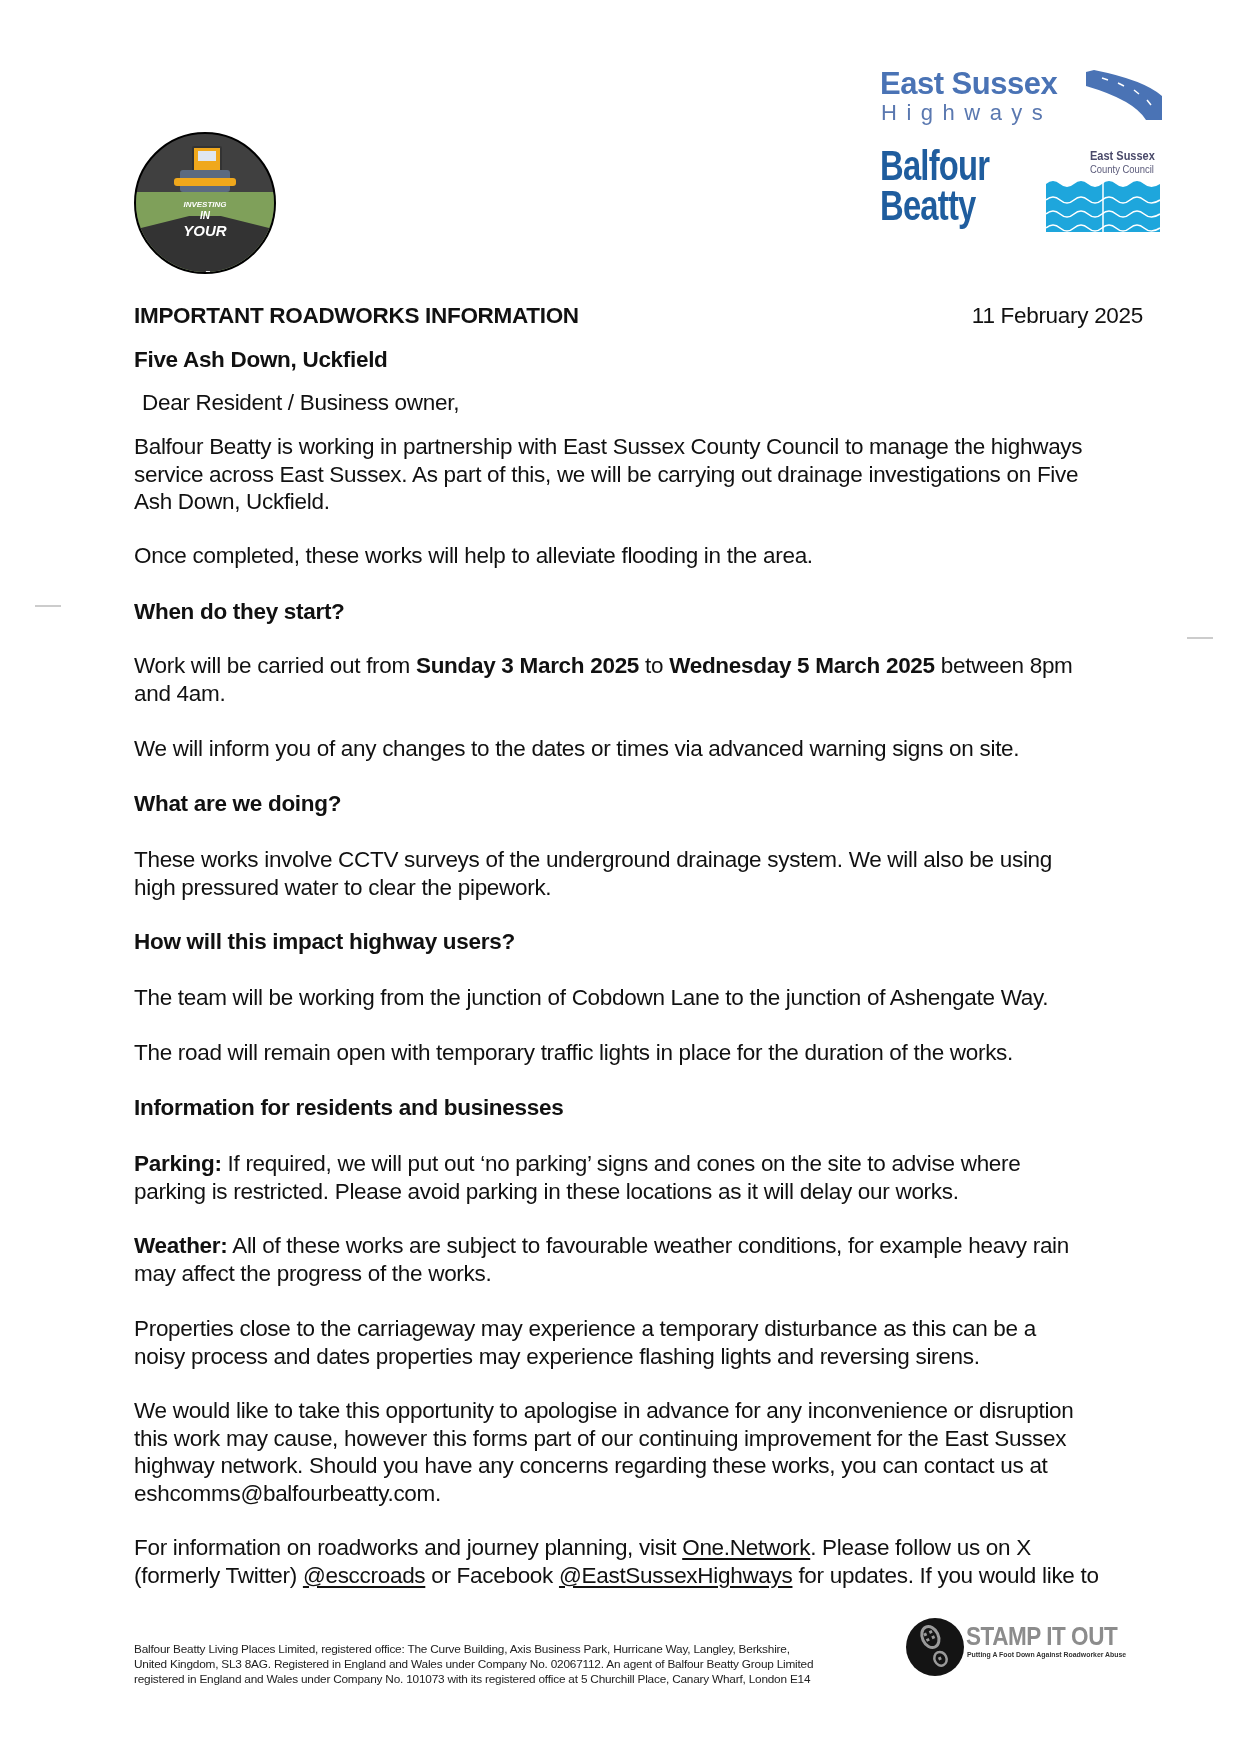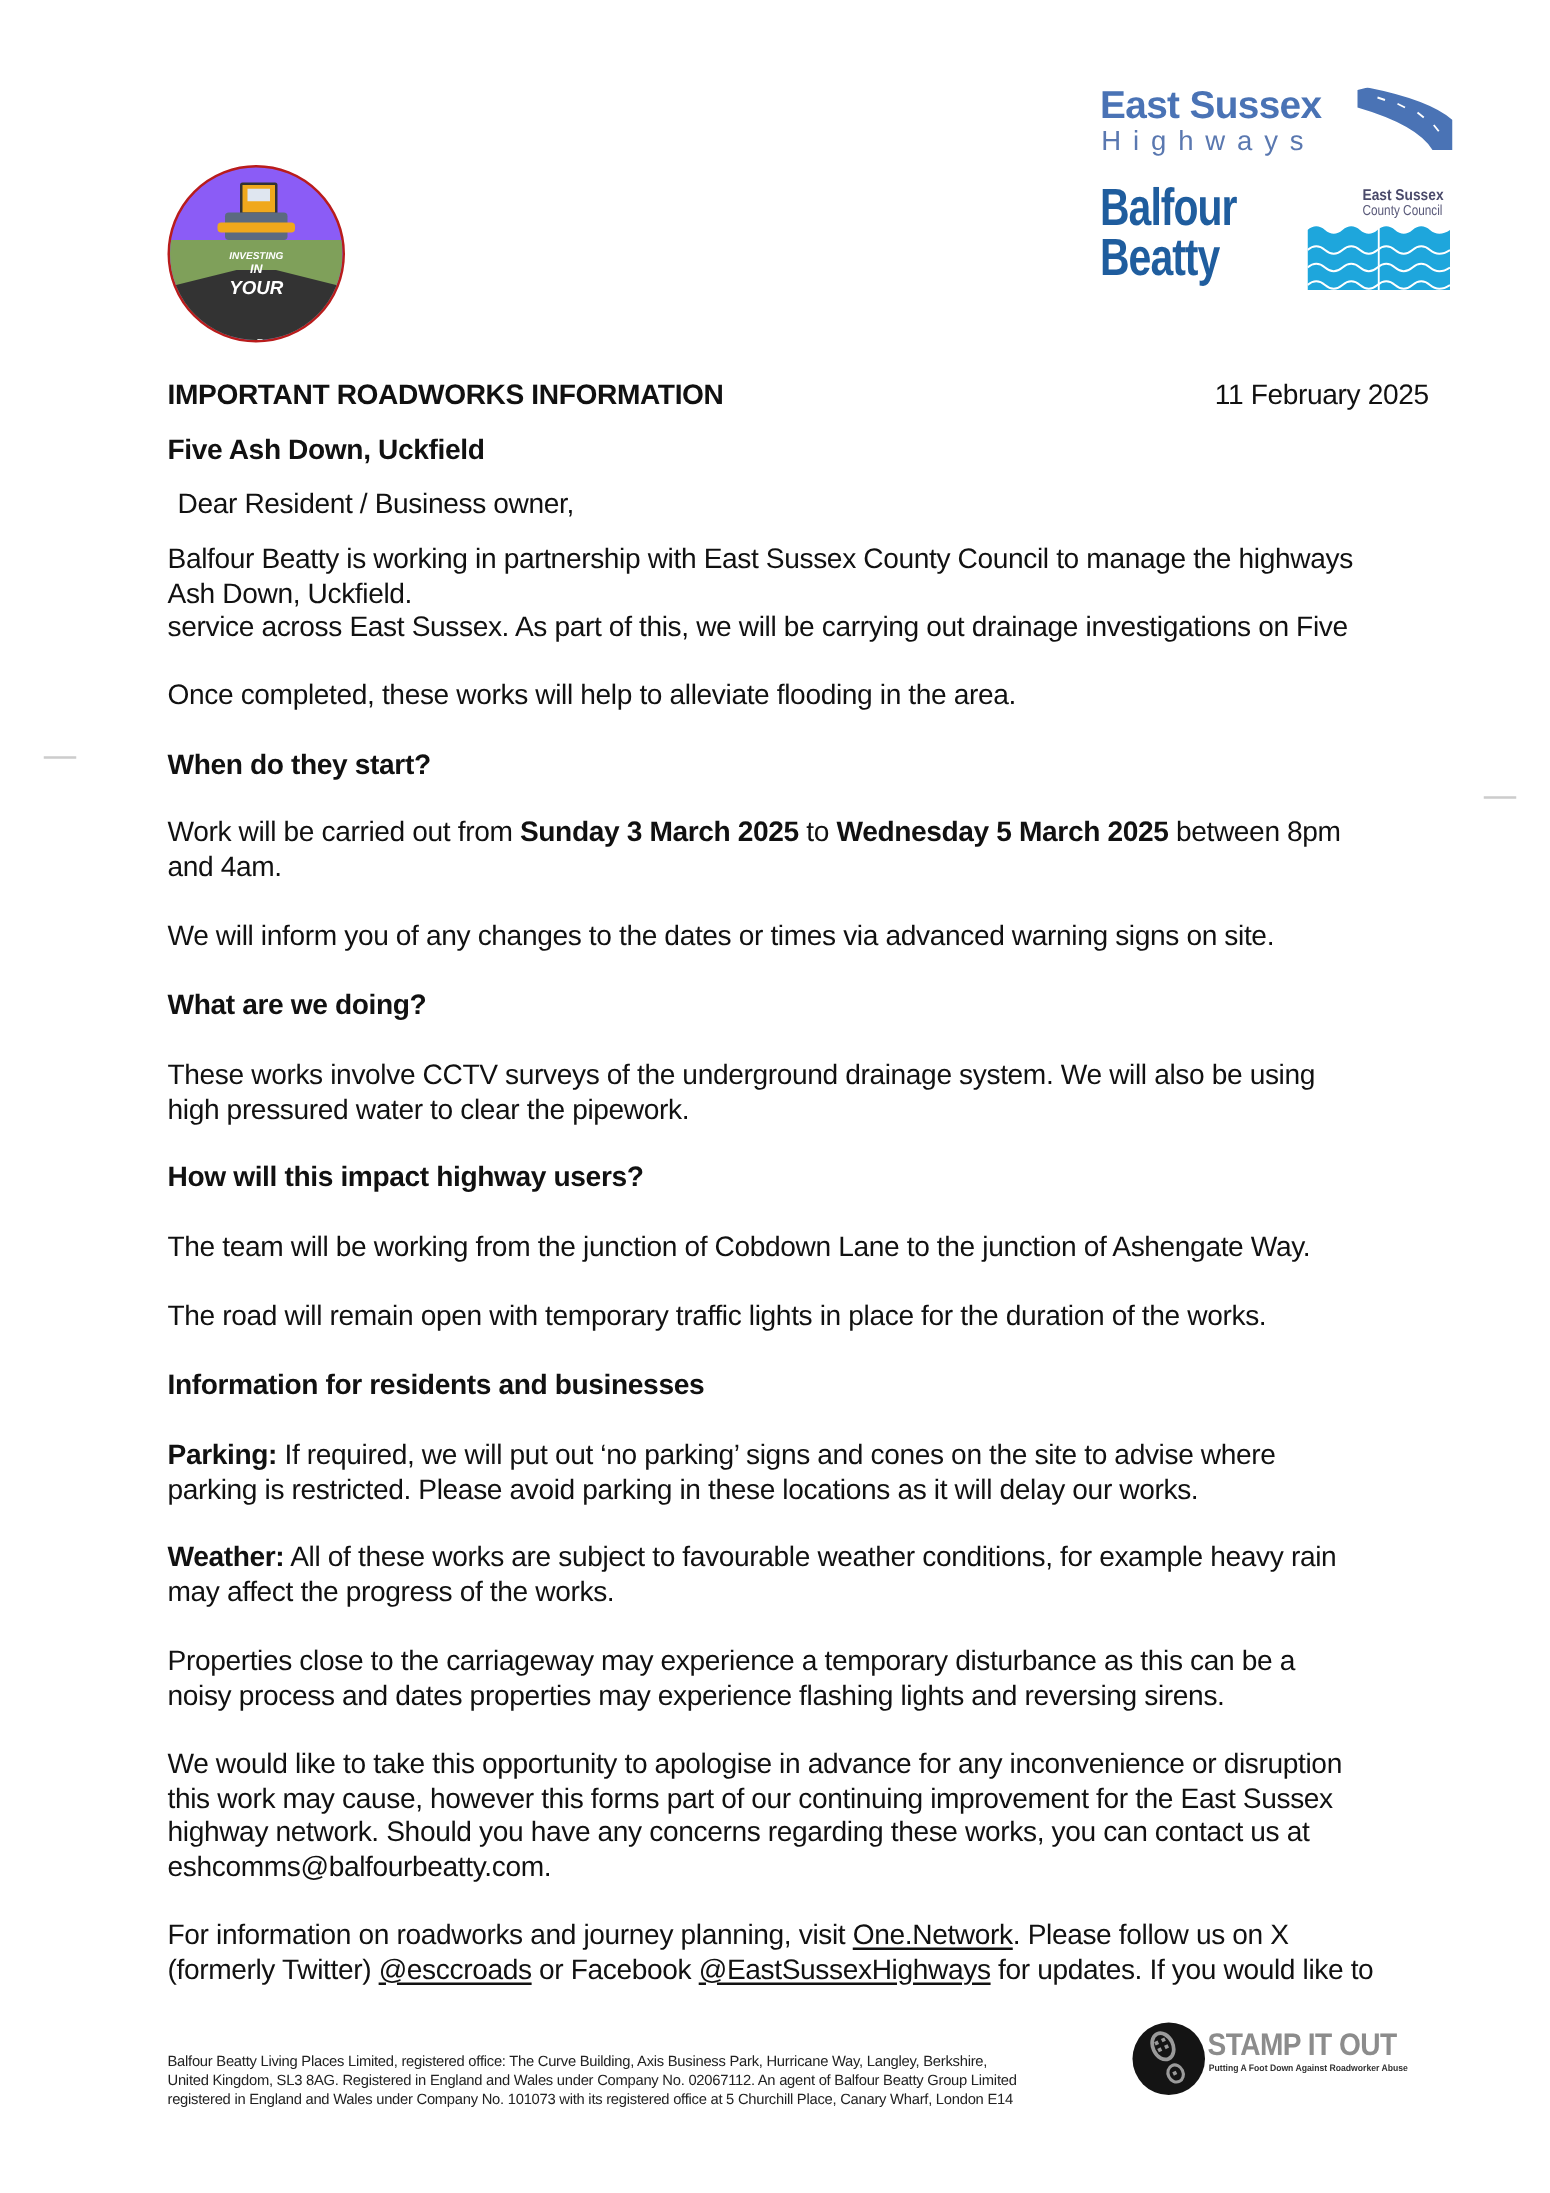--- a/index.html
+++ b/index.html
@@ -5,21 +5,21 @@
   html, body { margin:0; padding:0; background:#ffffff; }
   body { width:1240px; height:1754px; position:relative; overflow:hidden;
          font-family:"Liberation Sans", sans-serif; color:#111111; }
   .abs { position:absolute; }
   .txt { font-size:22.5px; line-height:27.5px; letter-spacing:-0.3px; }
   .bold { font-weight:bold; }
   .link { text-decoration:underline; text-underline-offset:3px; text-decoration-thickness:2px; color:#111111; cursor:pointer; }
 
   
   #badge { left:134px; top:132px; width:138px; height:138px; border-radius:50%;
-           border:2px solid #b91c1c; overflow:hidden; background:#8b5cf6; }
+           border:2px solid #000000; overflow:hidden; background:#404040; }
   #badge .grass { position:absolute; left:0; right:0; top:58px; height:80px; background:#7fa05a; }
   #badge .road { position:absolute; left:-10px; right:-10px; top:82px; bottom:0; background:#333333;
                  clip-path:polygon(40% 0, 60% 0, 100% 28%, 100% 100%, 0 100%, 0 28%); }
   #badge .roller-cab { position:absolute; left:56px; top:12px; width:26px; height:22px; background:#f0a81c; border:2px solid #333; border-radius:2px; }
   #badge .roller-cab::after { content:""; position:absolute; left:4px; top:3px; width:18px; height:10px; background:#dfe6f0; }
   #badge .roller-drum { position:absolute; left:44px; top:36px; width:50px; height:22px; background:#5b6a80; border-radius:3px; }
   #badge .roller-bar { position:absolute; left:38px; top:44px; width:62px; height:8px; background:#f0a81c; border-radius:3px; }
   #badge .b1 { position:absolute; width:100%; text-align:center; color:#fff; font-weight:bold; font-style:italic; }
 
   
@@ -82,22 +82,22 @@
 <div class="abs tick" style="left:1187px;top:637px;"></div>
 
 <div class="abs txt bold" style="left:134px;top:302px;">IMPORTANT ROADWORKS INFORMATION</div>
 <div class="abs txt" style="right:97px;top:302px;">11 February 2025</div>
 
 <div class="abs txt bold" style="left:134px;top:346px;">Five Ash Down, Uckfield</div>
 <div class="abs txt" style="left:142px;top:389px;">Dear Resident / Business owner,</div>
 
 <div class="abs txt" style="left:134px;top:433px;">
   <div>Balfour Beatty is working in partnership with East Sussex County Council to manage the highways</div>
+  <div>service across East Sussex. As part of this, we will be carrying out drainage investigations on Five</div>
   <div>Ash Down, Uckfield.</div>
-  <div>service across East Sussex. As part of this, we will be carrying out drainage investigations on Five</div>
 </div>
 
 <div class="abs txt" style="left:134px;top:542px;">Once completed, these works will help to alleviate flooding in the area.</div>
 
 <div class="abs txt bold" style="left:134px;top:598px;">When do they start?</div>
 <div class="abs txt" style="left:134px;top:652px;">
   <div><span>Work will be carried out from </span><span class="bold">Sunday 3 March 2025</span><span> to </span><span class="bold">Wednesday 5 March 2025</span><span> between 8pm</span></div>
   <div>and 4am.</div>
 </div>
 <div class="abs txt" style="left:134px;top:735px;">We will inform you of any changes to the dates or times via advanced warning signs on site.</div>

